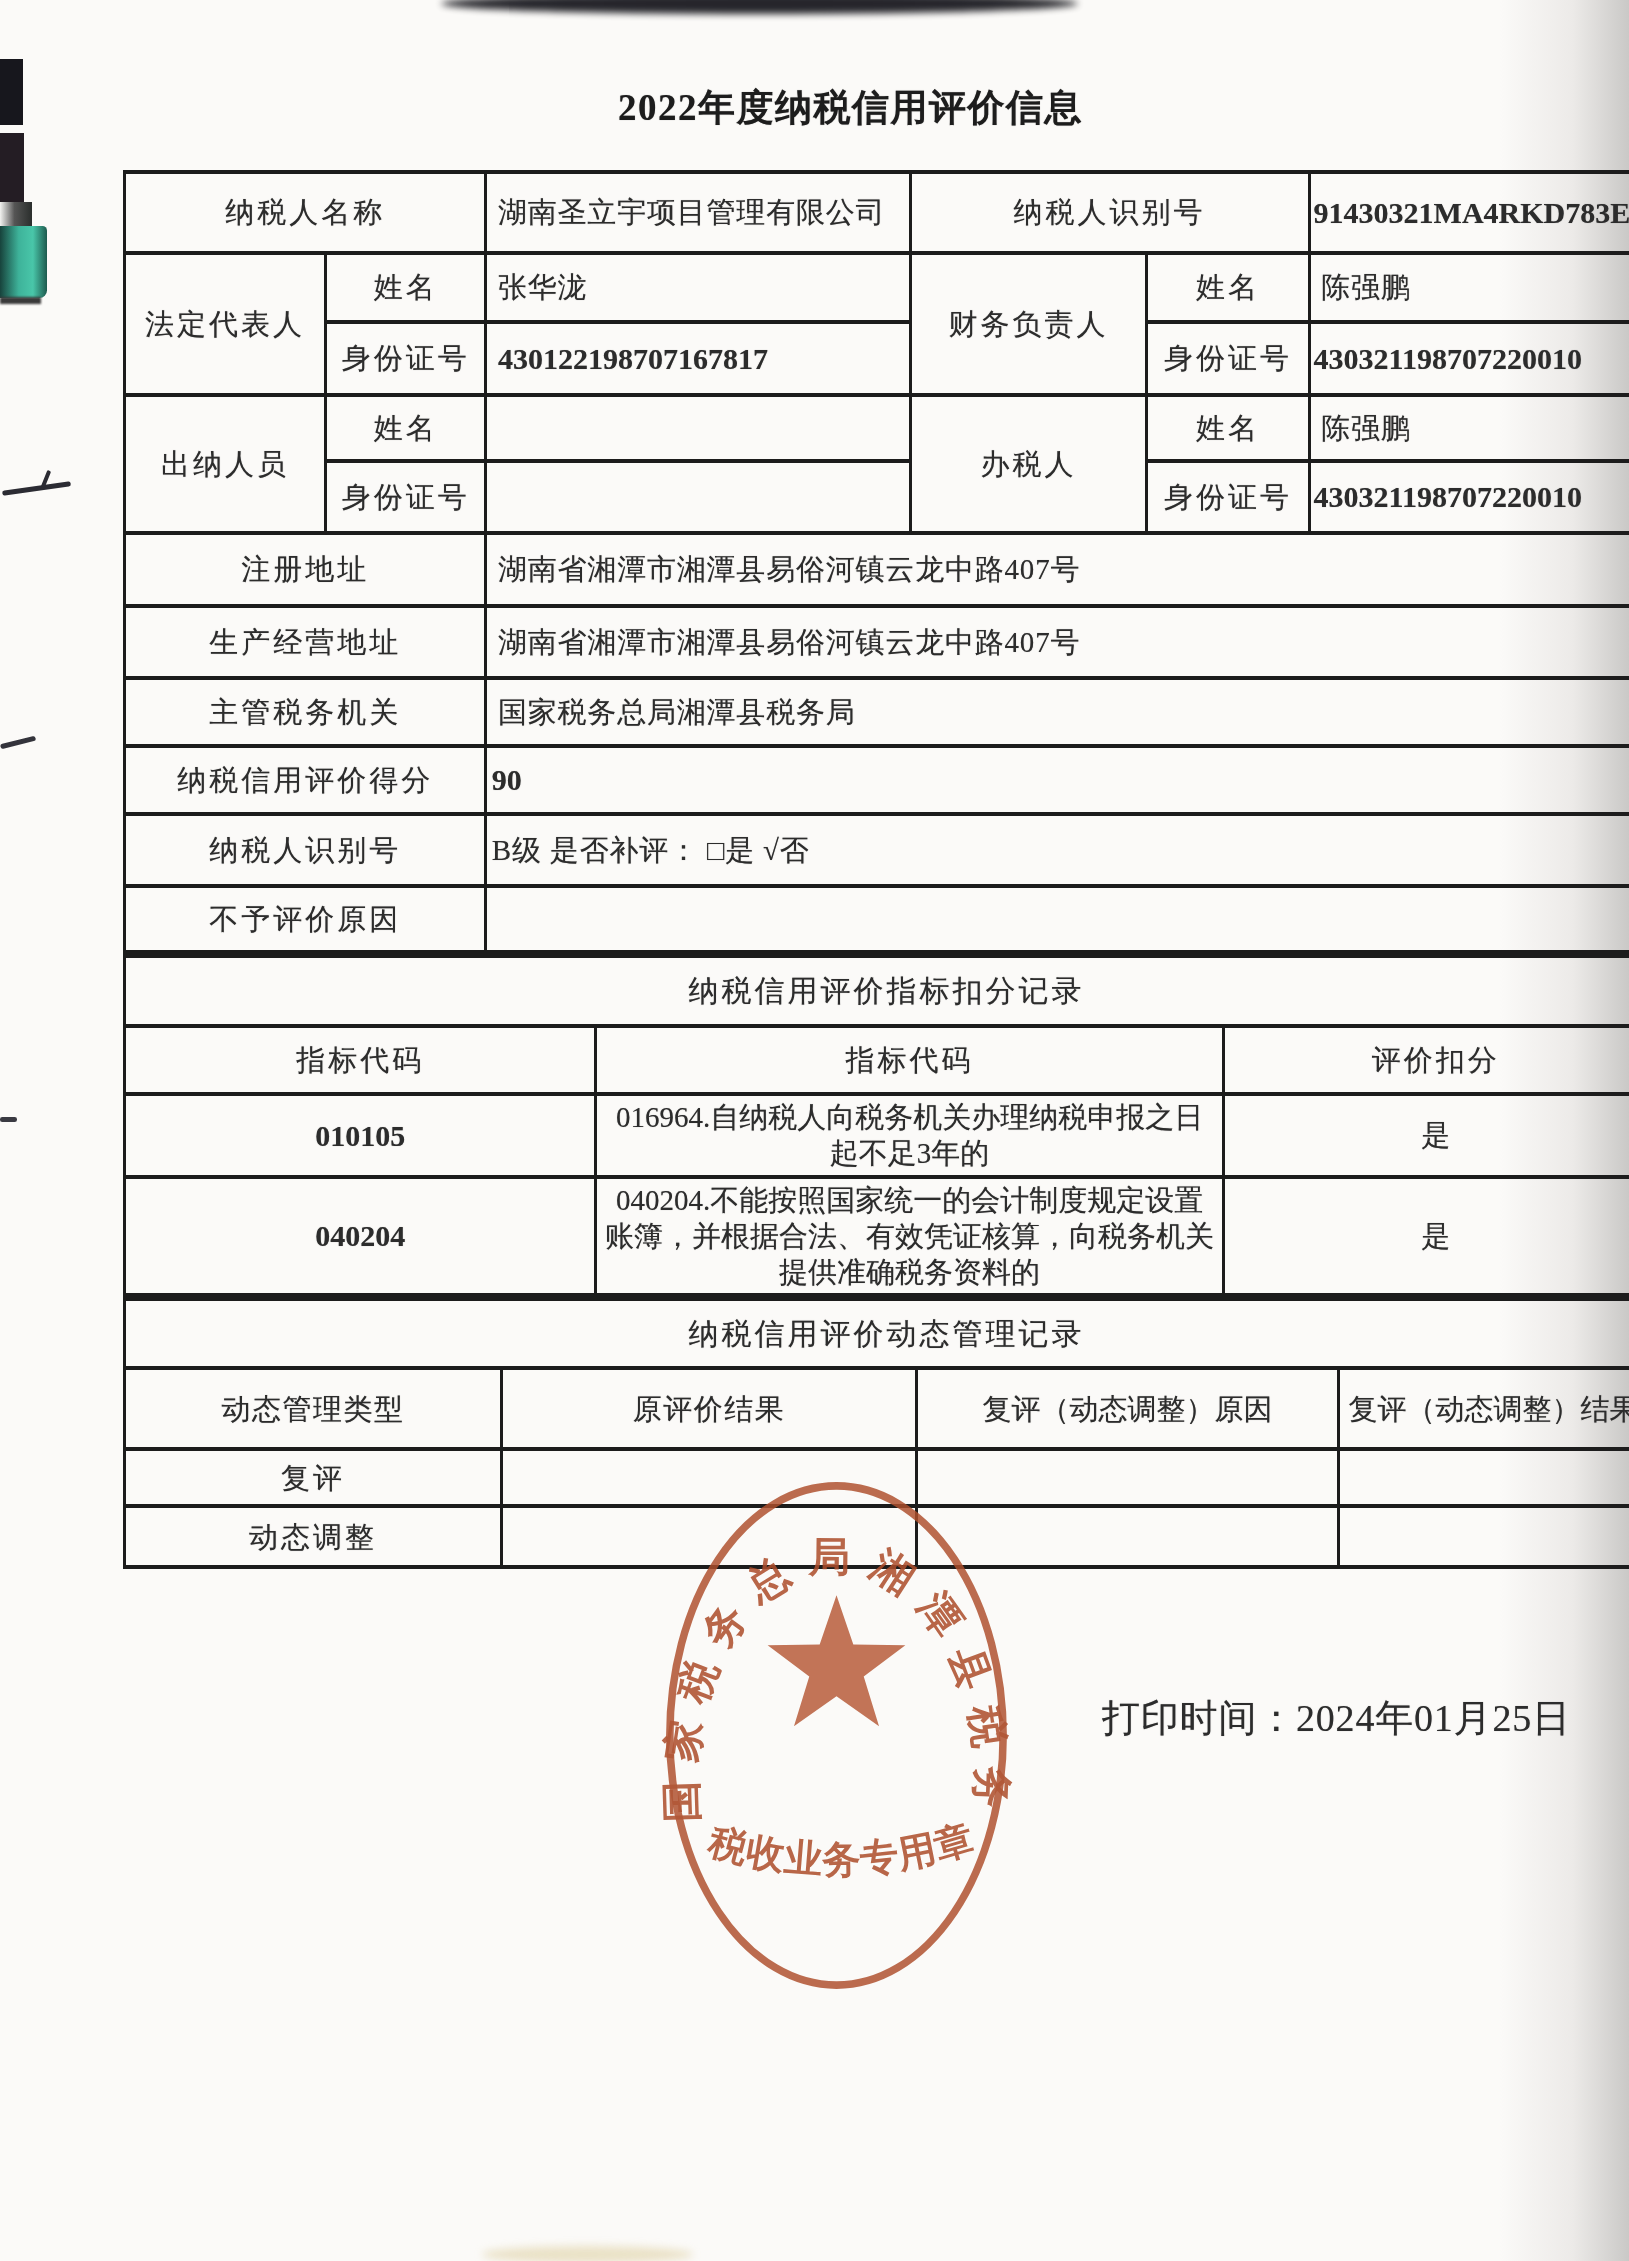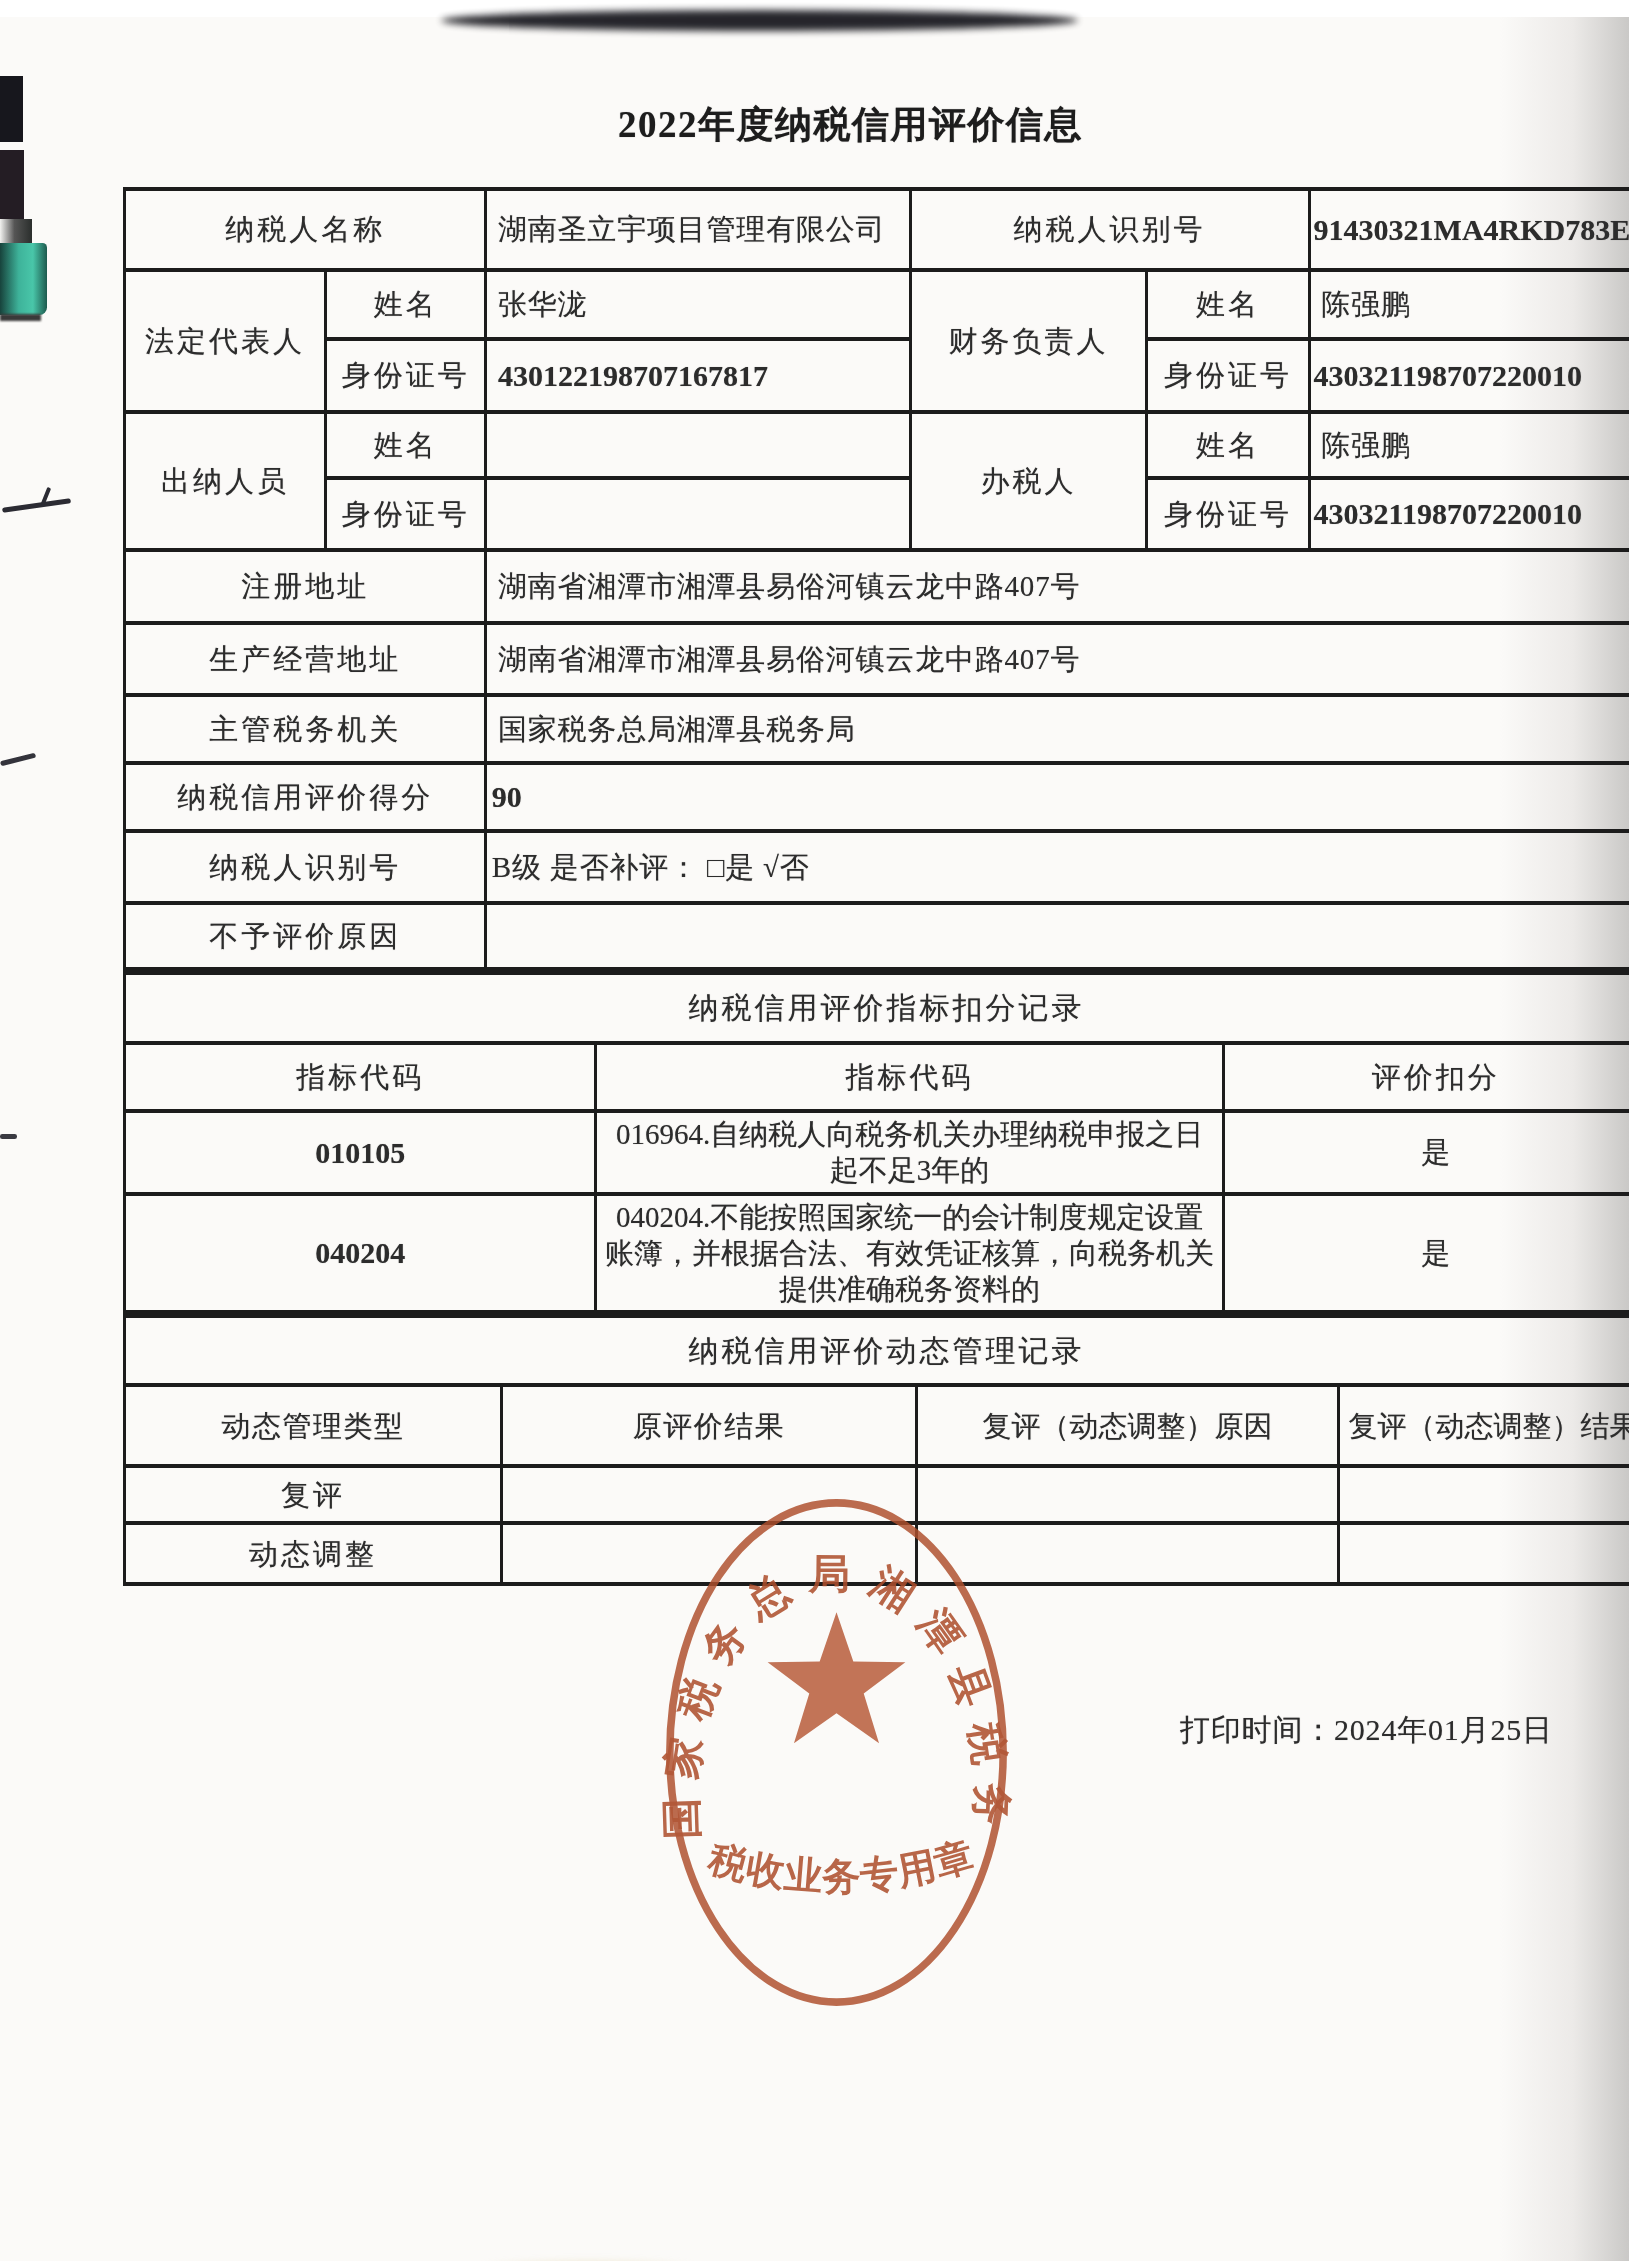--- a/index.html
+++ b/index.html
@@ -5,21 +5,20 @@
   html,body { margin:0; padding:0; }
   body {
     width:1630px; height:2261px; position:relative; overflow:hidden;
     background:#ffffff;
     font-family:"Liberation Serif","DejaVu Serif",serif;
     color:#2c2c2c;
   }
   .page {
     position:absolute; inset:0;
     background:linear-gradient(to right,#fbfaf8 0%,#fbfaf8 92%,#eceae8 96.5%,#c9c8c6 100%);
-    margin-top:17px;
   }
   
   .smudge-top { position:absolute; left:441px; top:-7.5px; width:637px; height:21px;
     background:#14141a; border-radius:50%; filter:blur(3.8px); opacity:.92; }
   .strip1 { position:absolute; left:0; top:59px;  width:22.6px; height:66px; background:#17171d; }
   .strip2 { position:absolute; left:0; top:133px; width:24px; height:71px; background:#241d24; }
   .bottle-neck { position:absolute; left:0; top:202px; width:32px; height:26px;
     background:linear-gradient(to right,#f2f2f0 0%,#555 45%,#2a2e2c 100%); }
   .bottle { position:absolute; left:0; top:226px; width:47px; height:72px;
     background:linear-gradient(to right,#17433c 0%,#3eb39a 40%,#49c6a9 70%,#1d5a4e 100%);
@@ -50,21 +49,21 @@
   }
   .lbl { text-align:center; letter-spacing:3px; }
   .val { text-align:left; padding-left:10.6px; letter-spacing:0.8px; }
   .num { font-size:30px; letter-spacing:0;font-weight:bold; }
   .sect { text-align:center; font-size:30px; letter-spacing:3px; }
   .ctr { text-align:center; }
 
   
   .footer-left  { position:absolute; left:134px;  top:1693px; font-size:30px; letter-spacing:1.5px;
     text-shadow:0 0 0.8px rgba(40,40,40,.5); }
-  .footer-right { position:absolute; left:1180px; top:1693px; font-size:30px; letter-spacing:0.8px;
+  .footer-right { position:absolute; left:1102px; top:1693px; font-size:38px; letter-spacing:0.8px;
     text-shadow:0 0 0.8px rgba(40,40,40,.5); }
 
   
   .seal { position:absolute; left:654px; top:1470px; width:365px; height:531px;
     filter:blur(0.5px); opacity:.95; }
 </style>
 </head>
 <body>
 
 <div class="page">

